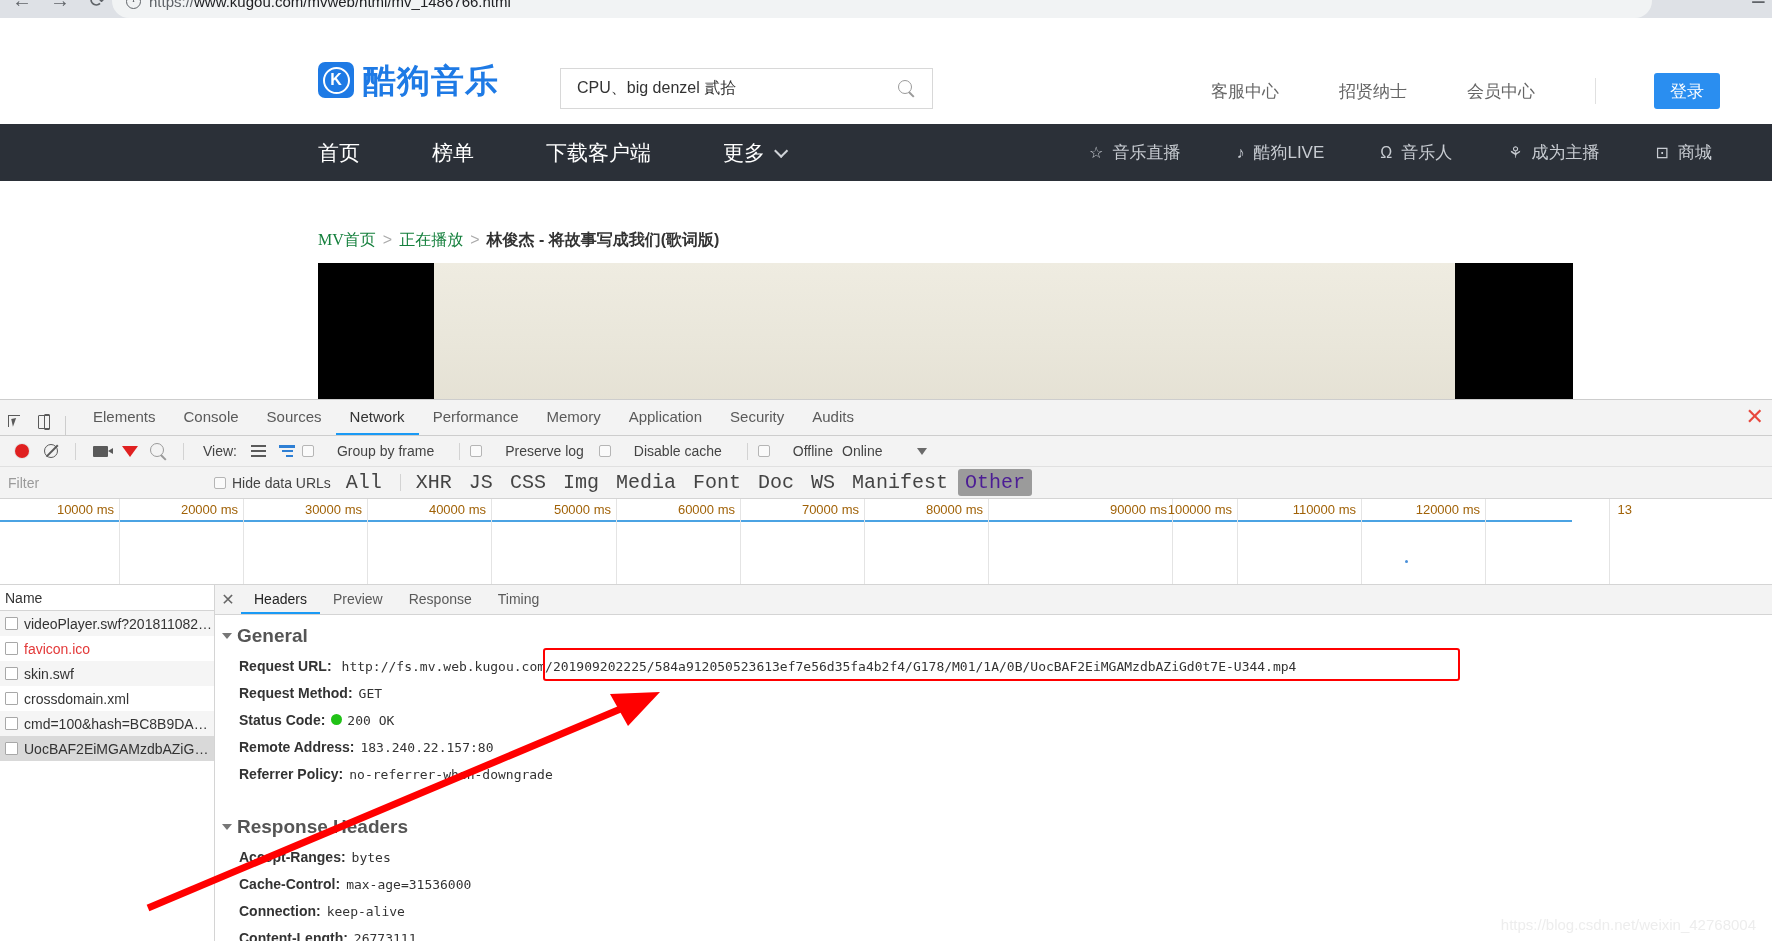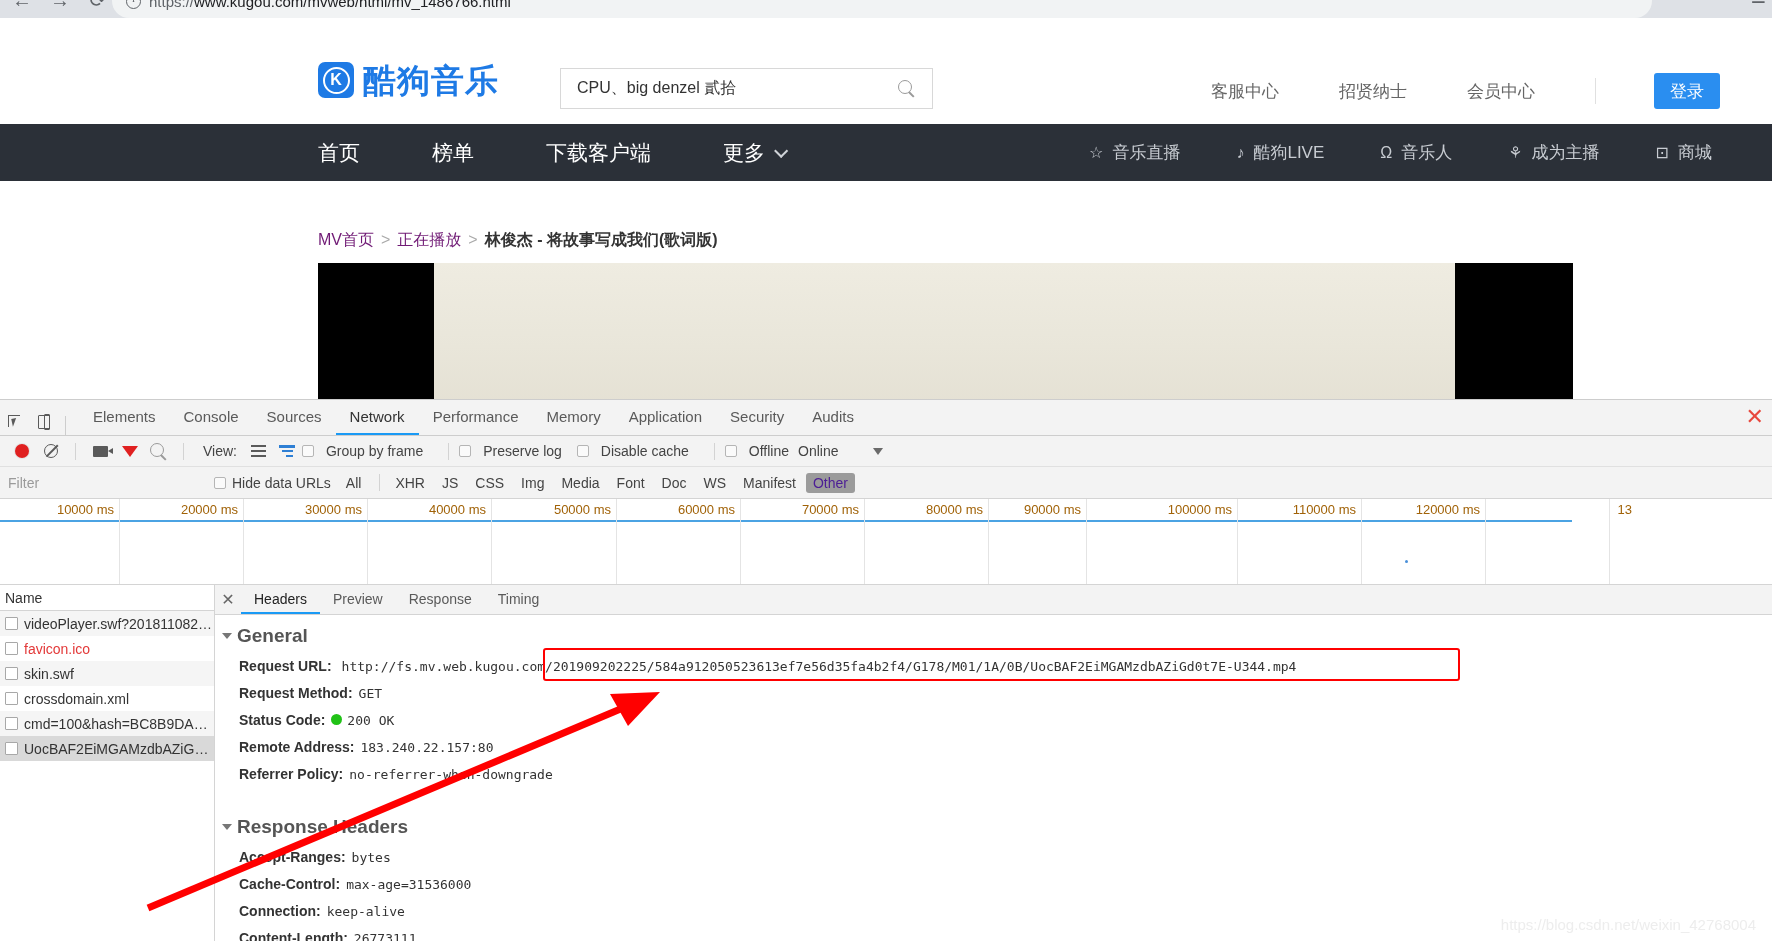--- a/index.html
+++ b/index.html
@@ -129,21 +129,21 @@
     margin-left: 56px; display: flex; align-items: center; gap: 9px;
     white-space: nowrap;
   }
   .nico { font-size: 16px; line-height: 1; color: #c8ccd2; }
 
   
   #breadcrumb {
     position: absolute; left: 318px; top: 212px;
     font-size: 16px; color: #777;
   }
-  #breadcrumb .crumb { color: #701a75; text-decoration: none; }
+  #breadcrumb .crumb { color: #15803d; text-decoration: none; font-family: Liberation Serif, serif; }
   #breadcrumb .sep { margin: 0 7px; color: #aaa; }
   #breadcrumb .current { color: #333; font-weight: bold; }
 
   
   #video-stage {
     position: absolute; left: 318px; top: 245px;
     width: 1255px; height: 152px; background: #000; overflow: hidden;
   }
   #video-frame {
     position: absolute; left: 116px; top: 0;
@@ -245,21 +245,21 @@
   }
   .ic-waterfall i { display: block; height: 2.5px; background: #2e7fd4; }
   .ic-waterfall i:nth-child(1) { width: 100%; }
   .ic-waterfall i:nth-child(2) { width: 66%; margin-left: 18%; }
   .ic-waterfall i:nth-child(3) { width: 45%; margin-left: 40%; }
   .cbx {
     width: 12px; height: 12px; border: 1px solid #b5b5b5; background: #fafafa;
     border-radius: 2px; display: inline-block; flex: 0 0 auto;
   }
   .ctl-check {
-    display: flex; align-items: center; gap: 12px; margin-right: 15px;
+    display: flex; align-items: center; gap: 23px; margin-right: 15px;
     color: #444; cursor: pointer; white-space: nowrap;
   }
   .ctl-sep { width: 1px; height: 17px; background: #d3d3d3; margin: 0 10px; }
   .tri-down {
     width: 0; height: 0; border-left: 5px solid transparent;
     border-right: 5px solid transparent; border-top: 7px solid #6a6a6a;
   }
 
   
   #dt-filterbar {
@@ -272,21 +272,21 @@
     font-family: "Liberation Sans", sans-serif;
   }
   #filter-input::placeholder { color: #9a9a9a; }
   #hide-data-urls {
     display: flex; align-items: center; gap: 6px; margin-left: 12px;
     color: #444; cursor: pointer; white-space: nowrap;
   }
   #type-filters { display: flex; align-items: center; margin-left: 8px; }
   .type-chip {
     padding: 2px 7px; margin-right: 3px; border-radius: 3px;
-    color: #444; cursor: pointer; font-size: 14px; white-space: nowrap;
+    color: #444; cursor: pointer; font-size: 20px; white-space: nowrap; font-family: Liberation Mono, monospace;
   }
   .type-chip.active { background: #9b9b9b; color: #4c1d95; }
   .type-vline { width: 1px; height: 17px; background: #d3d3d3; margin: 0 8px; }
 
   
   #dt-timeline {
     position: relative; height: 86px; background: #fff;
     border-bottom: 1px solid #d4d4d4; overflow: hidden;
   }
   #tl-topline { position: absolute; left: 0; top: 21px; width: 1572px; height: 2px; background: #4ba3e3; }
@@ -595,21 +595,21 @@
       </div>
     <div class="tl-tick" style="left:740px">
         <span>60000 ms</span>
       </div>
     <div class="tl-tick" style="left:864px">
         <span>70000 ms</span>
       </div>
     <div class="tl-tick" style="left:988px">
         <span>80000 ms</span>
       </div>
-    <div class="tl-tick" style="left:1086px">
+    <div class="tl-tick" style="left:1172px">
         <span>90000 ms</span>
       </div>
     <div class="tl-tick" style="left:1237px">
         <span>100000 ms</span>
       </div>
     <div class="tl-tick" style="left:1361px">
         <span>110000 ms</span>
       </div>
     <div class="tl-tick" style="left:1485px">
         <span>120000 ms</span>

